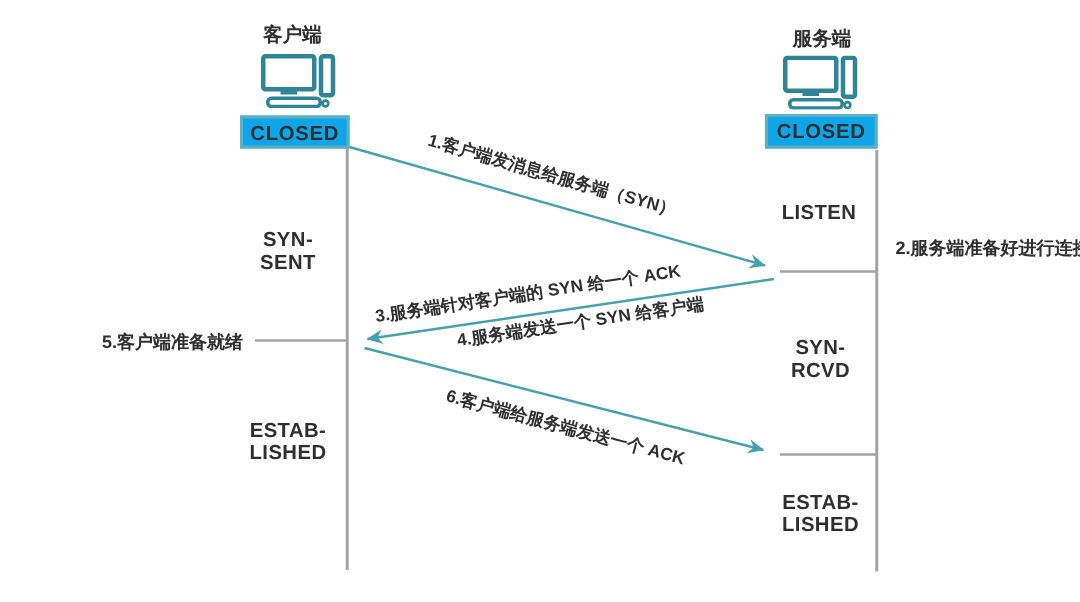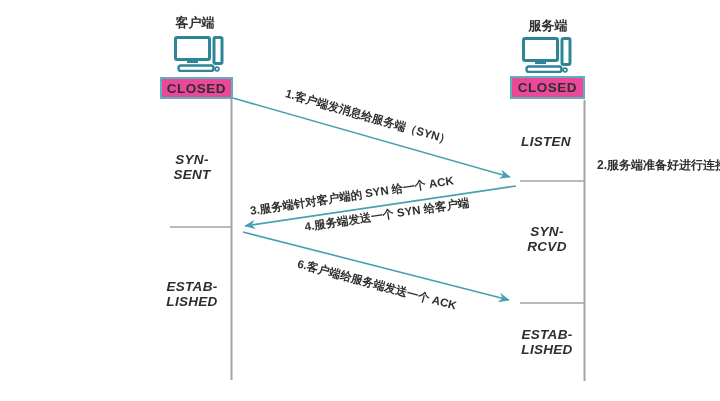--- a/index.html
+++ b/index.html
@@ -7,26 +7,26 @@
     position:relative;width:720px;height:401px;background:#ffffff;overflow:hidden;
     font-family:"Liberation Sans","DejaVu Sans",sans-serif;color:#303030;padding-left:45px;
   }
   .abs{position:absolute;}
   .actor-title{
     font-size:13px;font-weight:bold;color:#2f2f2f;white-space:nowrap;
     transform:translateX(-50%);
   }
   .state-box{
     box-sizing:border-box;display:flex;align-items:center;justify-content:center;
-    border:2px solid #5db0c0;background:#ec4899;
+    border:2px solid #5db0c0;background:#0ea5e9;
     font-size:13.5px;font-weight:600;letter-spacing:.5px;color:#2f2f2f;
   }
   .state-label{
     font-size:13.5px;font-weight:600;letter-spacing:.3px;color:#2f2f2f;
-    text-align:center;line-height:15px;transform:translateX(-50%);white-space:nowrap;font-style:italic;
+    text-align:center;line-height:15px;transform:translateX(-50%);white-space:nowrap;
   }
   .state-label span{display:block;}
   .msg-label{
     font-size:11.5px;font-weight:bold;color:#2f2f2f;white-space:nowrap;
     transform:translate(-50%,-50%) rotate(var(--rot));
   }
   .note-label{
     font-size:12px;font-weight:bold;color:#2f2f2f;white-space:nowrap;
   }
   svg{display:block;}
@@ -65,20 +65,21 @@
   </svg>
   <div class="abs state-box" style="left:160px;top:77px;width:73px;height:22px;">CLOSED</div>
   <div class="abs state-label" style="left:192px;top:152px;">
     <span>SYN-</span>
     <span>SENT</span>
   </div>
   <div class="abs state-label" style="left:192px;top:279px;">
     <span>ESTAB-</span>
     <span>LISHED</span>
   </div>
+  <div class="abs note-label" style="left:68px;top:220px;">5.客户端准备就绪</div>
 
   <div class="abs actor-title" style="left:548px;top:17px;text-align:right;">服务端</div>
   <svg class="abs" style="left:522px;top:37px;" width="54" height="36" viewBox="0 0 54 36">
     <rect x="1.5" y="1.5" width="34" height="22" rx="1.5" fill="none" stroke="#2e8596" stroke-width="3"></rect>
     <rect x="13" y="23.5" width="11" height="3.5" fill="#2e8596"></rect>
     <rect x="40" y="1.5" width="8" height="26" rx="1.5" fill="none" stroke="#2e8596" stroke-width="3"></rect>
     <rect x="4.5" y="29.5" width="35" height="5.5" rx="2.5" fill="none" stroke="#2e8596" stroke-width="2.4"></rect>
     <circle cx="43" cy="33" r="1.9" fill="none" stroke="#2e8596" stroke-width="1.8"></circle>
   </svg>
   <div class="abs state-box" style="left:510px;top:76px;width:75px;height:23px;">CLOSED</div>

